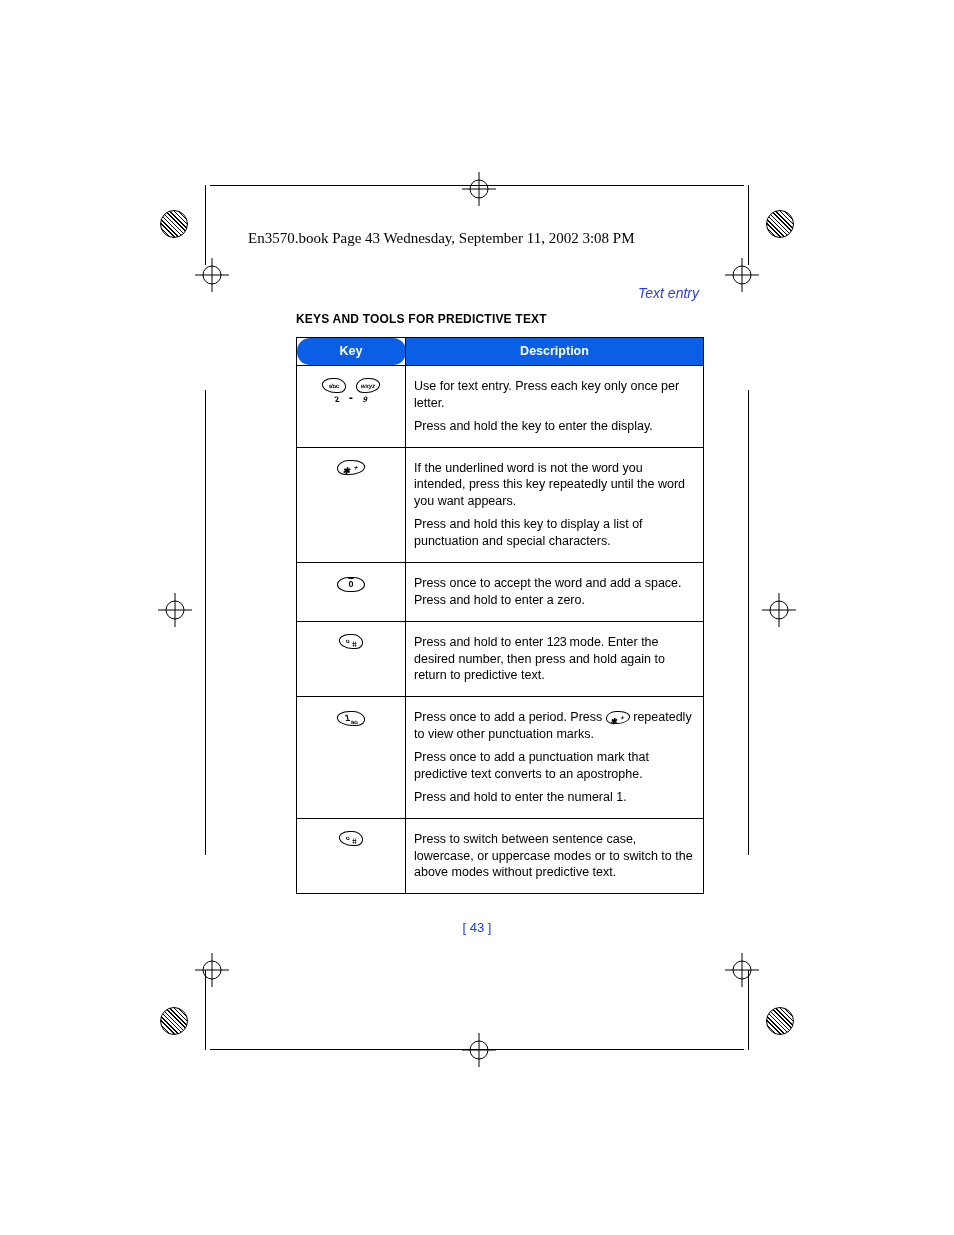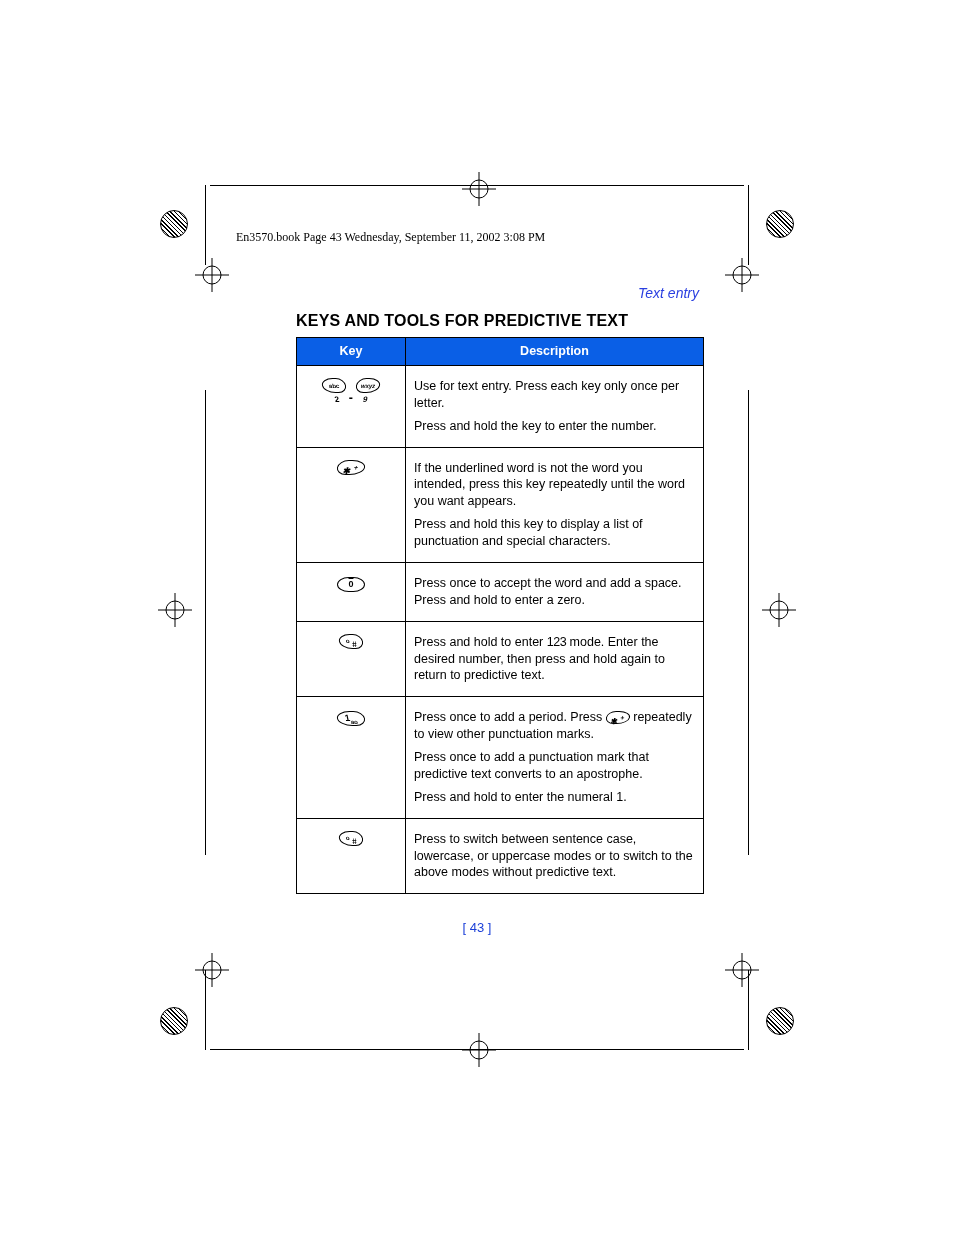--- a/index.html
+++ b/index.html
@@ -21,59 +21,59 @@
   .fl-bottom { bottom: 185px; left: 210px; right: 210px; height: 1px; }
   .fl-ltop   { top: 185px; left: 205px; width: 1px; height: 80px; }
   .fl-rtop   { top: 185px; right: 205px; width: 1px; height: 80px; }
   .fl-lbot   { bottom: 185px; left: 205px; width: 1px; height: 80px; }
   .fl-rbot   { bottom: 185px; right: 205px; width: 1px; height: 80px; }
   .fl-lmid   { top: 390px; bottom: 380px; left: 205px; width: 1px; }
   .fl-rmid   { top: 390px; bottom: 380px; right: 205px; width: 1px; }
 
   .header-line {
     position: absolute;
-    top: 230px; left: 236px;
-    font-size: 12px;
+    top: 230px; left: 248px;
+    font-size: 15px;
     font-family: "Times New Roman", serif;
     color: #000;
   }
   .section-label {
     position: absolute;
     top: 285px; right: 255px;
     color: #2a3fe0;
     font-style: italic;
     font-size: 14px;
     margin-left: 23px;
   }
   .section-title {
     position: absolute;
     top: 312px; left: 296px;
     font-weight: 700;
-    font-size: 16px;
+    font-size: 12px;
     letter-spacing: 0.2px;
   }
   .table-wrap {
     position: absolute;
     top: 337px; left: 296px;
     width: 408px;
   }
   table.kt {
     border-collapse: collapse;
     width: 100%;
     font-size: 12.5px;
     line-height: 1.35;
   }
   table.kt th {
     background: #0a5fe6;
     color: #fff;
     font-weight: 700;
     padding: 5px 4px;
     border: 1px solid #000;
   }
-  table.kt th.k { width: 100px; }
+  table.kt th.k { width: 100px; border-radius: 13px; }
   table.kt td {
     border: 1px solid #000;
     padding: 12px 8px;
     vertical-align: top;
   }
   table.kt td.key {
     text-align: center;
     font-weight: 700;
   }
   table.kt td.key.left { text-align: left; font-weight: 700; padding-left:6px; }
@@ -187,21 +187,21 @@
       <tr>
         <th class="k">Key</th>
         <th>Description</th>
       </tr>
     </thead>
     <tbody id="kt-body">
         <tr>
           <td class="key"><span class="key-row"><span class="key-oval key-skew-r small"><span style="font-size:6px">abc</span><br>2</span><span class="dash">-</span><span class="key-oval key-skew-l small"><span style="font-size:6px">wxyz</span><br>9</span></span></td>
           <td class="desc">
             <p>Use for text entry. Press each key only once per letter.</p>
-            <p>Press and hold the key to enter the number.</p>
+            <p>Press and hold the key to enter the display.</p>
           </td>
         </tr>
         <tr>
           <td class="key"><span class="key-oval key-skew-l">✱ <sup style="font-size:7px">+</sup></span></td>
           <td class="desc">
             <p>If the underlined word is not the word you intended, press this key repeatedly until the word you want appears.</p>
             <p>Press and hold this key to display a list of punctuation and special characters.</p>
           </td>
         </tr>
         <tr>

